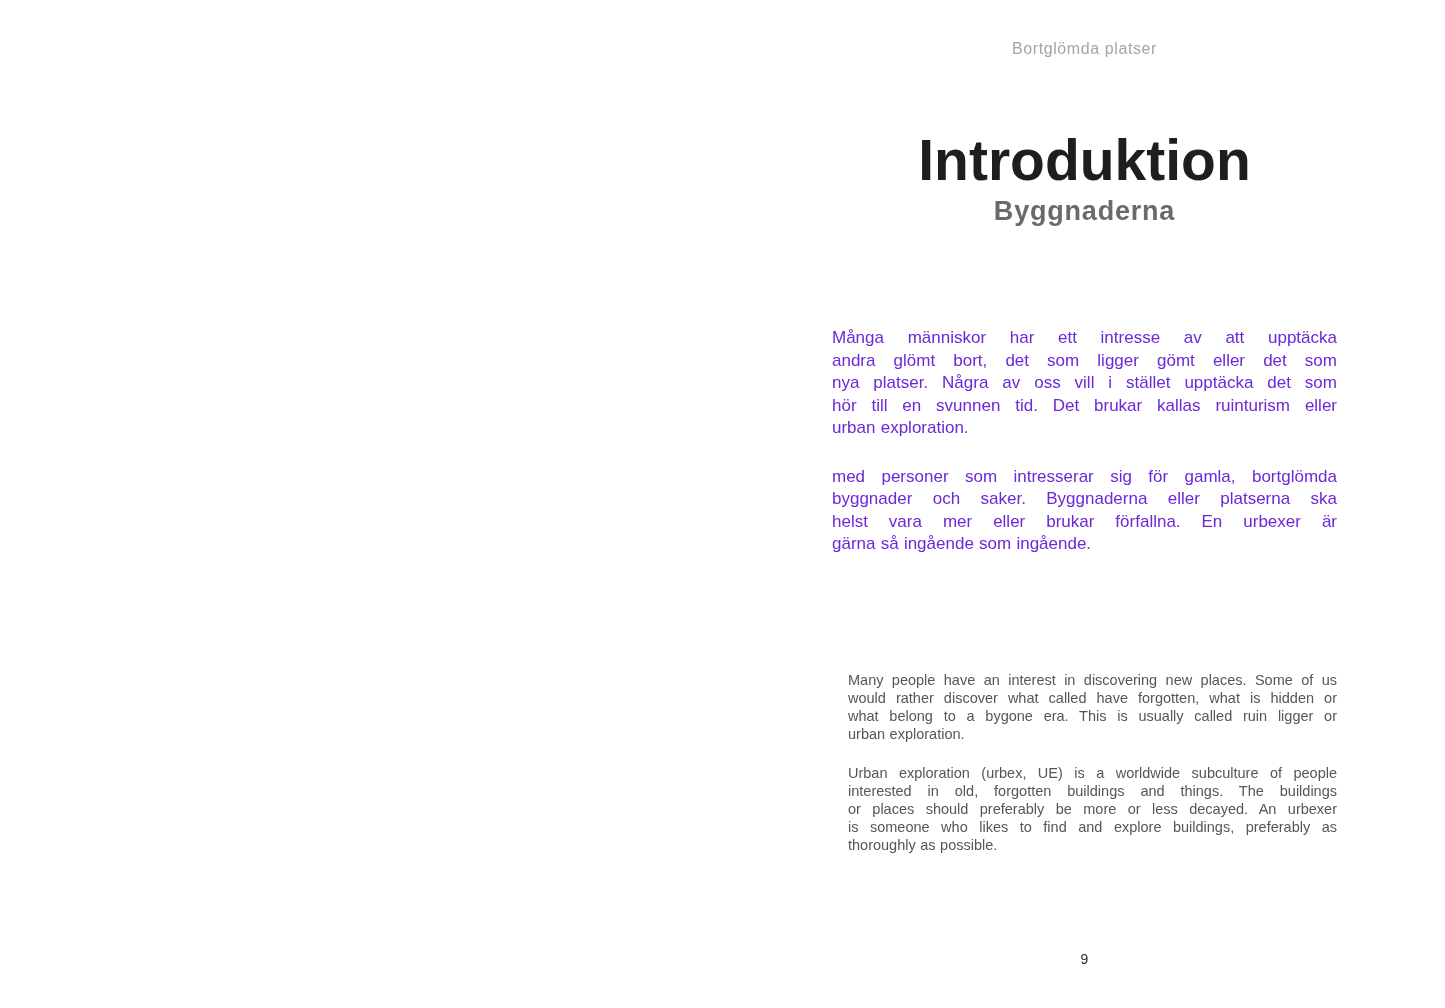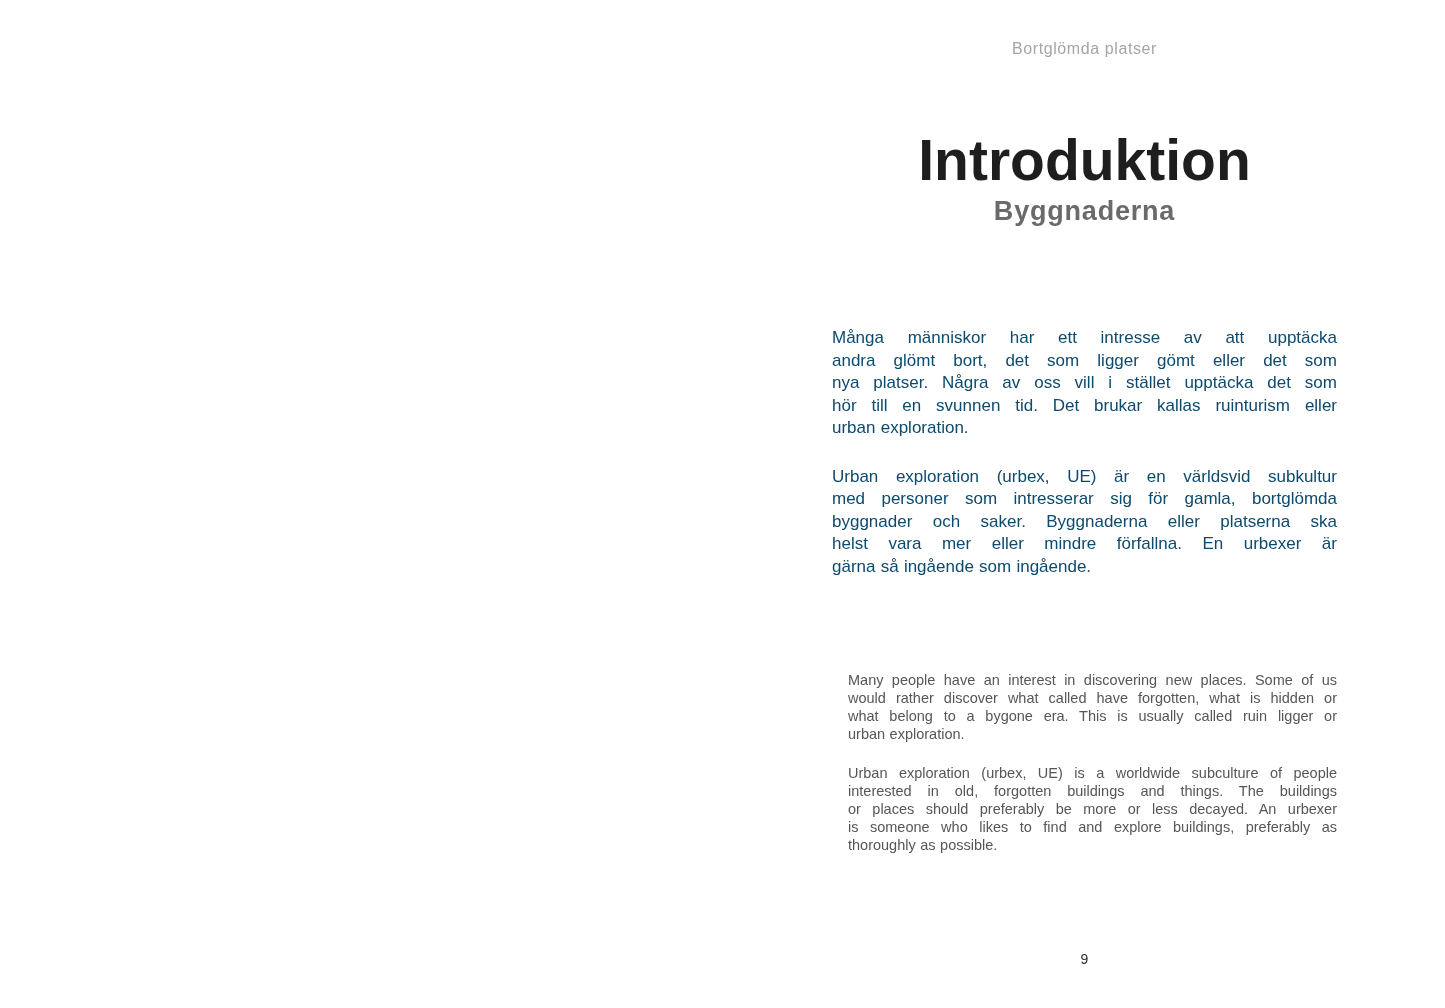--- a/index.html
+++ b/index.html
@@ -58,21 +58,21 @@
     font-size: 27px;
     font-weight: 700;
     letter-spacing: 0.8px;
     color: #6a6a6a;
     line-height: 1;
   }
   .swedish-block {
     position: absolute;
     left: 832px; top: 327px;
     width: 505px;
-    color: #0c4a6e;
+    color: #6d28d9;
     font-size: 17px;
     font-weight: 400;
   }
   .swedish-block .para { margin: 0 0 26px 0; }
   .swedish-block .line { line-height: 22.5px; }
   .english-block {
     position: absolute;
     left: 832px; top: 671px;
     width: 505px;
     color: #565656;
@@ -118,24 +118,23 @@
 
   <div class="swedish-block">
       <div class="para">
         <div class="line">Många människor har ett intresse av att upptäcka</div>
         <div class="line">andra glömt bort, det som ligger gömt eller det som</div>
         <div class="line">nya platser. Några av oss vill i stället upptäcka det som</div>
         <div class="line">hör till en svunnen tid. Det brukar kallas ruinturism eller</div>
         <div class="line last">urban exploration.</div>
       </div>
       <div class="para">
-        <div class="line">Urban exploration (urbex, UE) är en världsvid subkultur</div>
         <div class="line">med personer som intresserar sig för gamla, bortglömda</div>
         <div class="line">byggnader och saker. Byggnaderna eller platserna ska</div>
-        <div class="line">helst vara mer eller mindre förfallna. En urbexer är</div>
+        <div class="line">helst vara mer eller brukar förfallna. En urbexer är</div>
         <div class="line last">gärna så ingående som ingående.</div>
       </div>
     </div>
 
   <div class="english-block">
       <div class="para">
         <div class="line">Many people have an interest in discovering new places. Some of us</div>
         <div class="line">would rather discover what called have forgotten, what is hidden or</div>
         <div class="line">what belong to a bygone era. This is usually called ruin ligger or</div>
         <div class="line last">urban exploration.</div>

